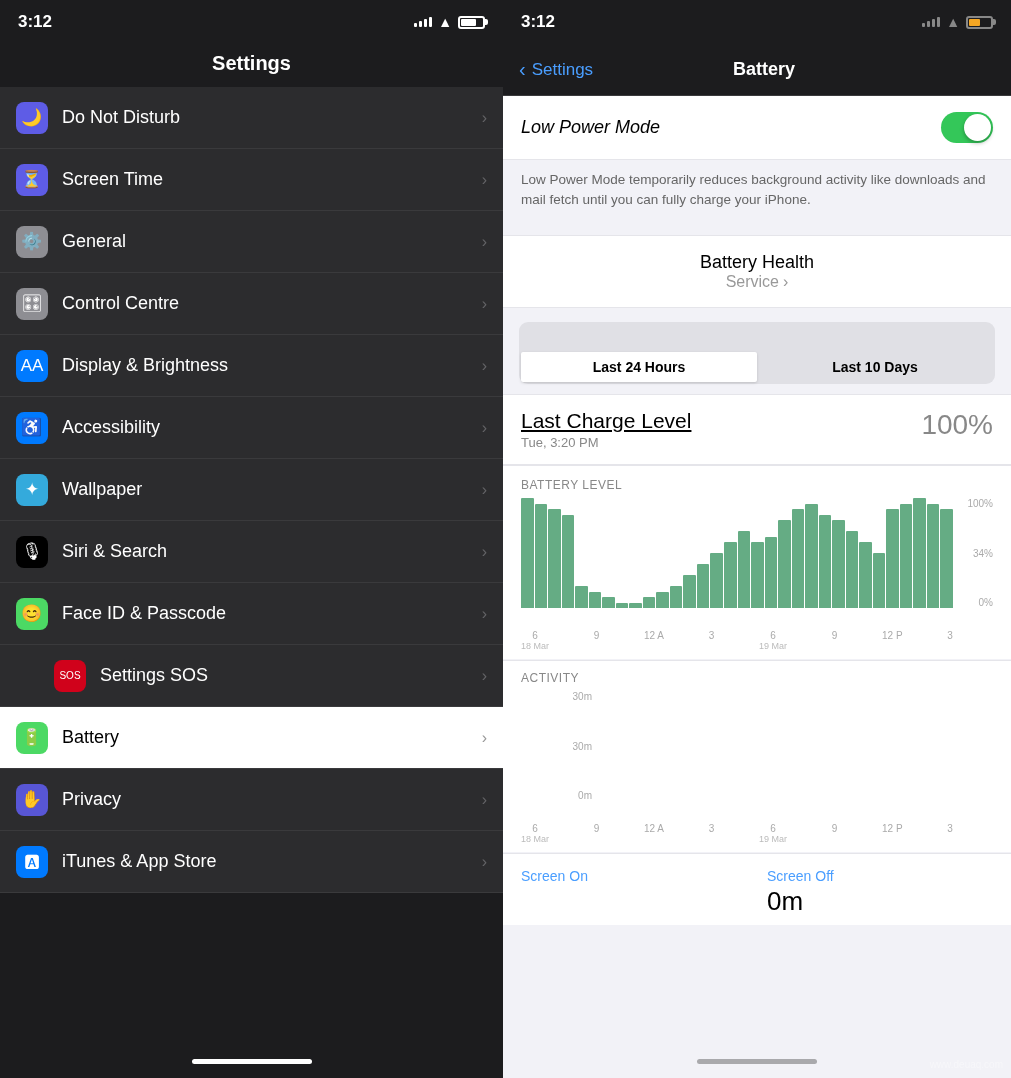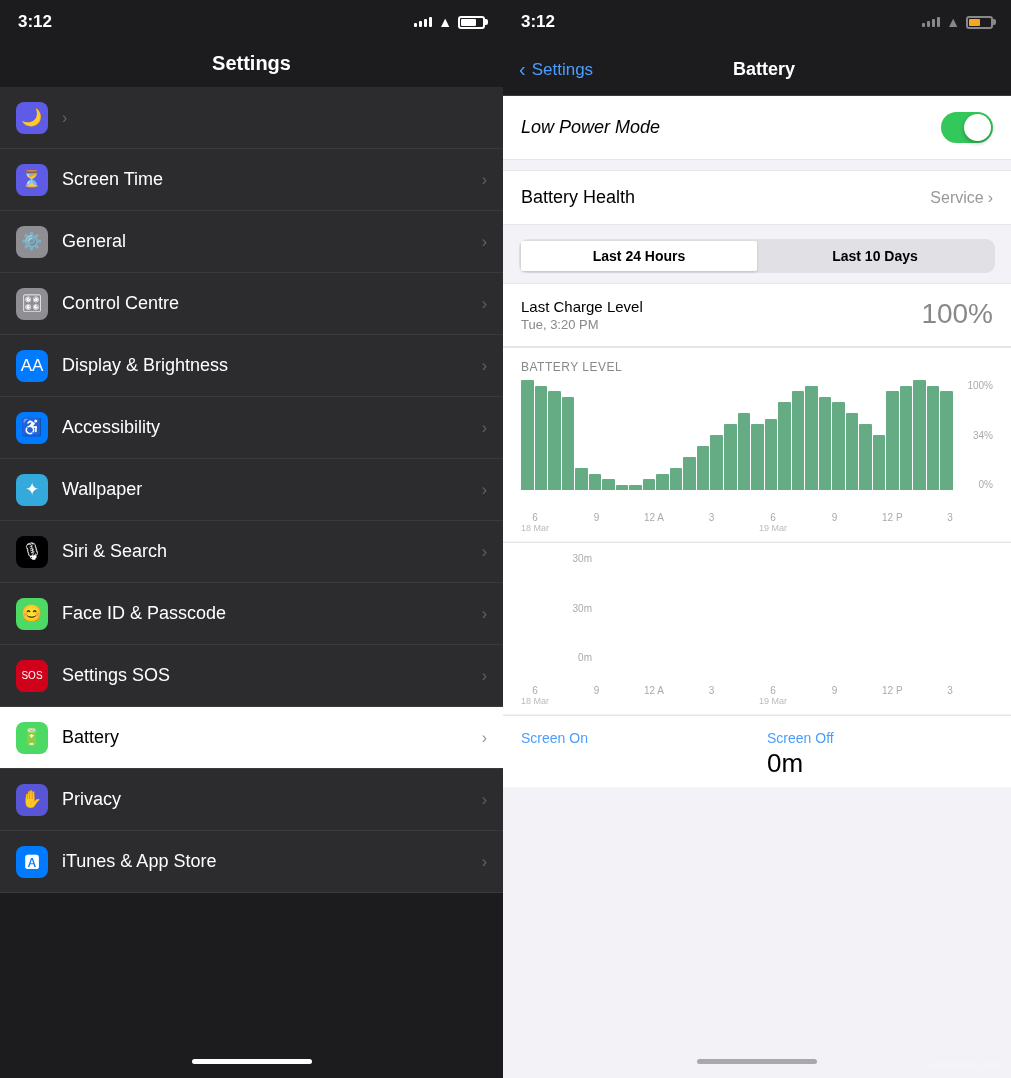--- a/index.html
+++ b/index.html
@@ -281,20 +281,21 @@
     .battery-health-row {
       background: #fff;
       padding: 16px 18px;
       display: flex;
       align-items: center;
       justify-content: space-between;
       margin-top: 10px;
       border-top: 0.5px solid #e5e5ea;
       border-bottom: 0.5px solid #e5e5ea;
       cursor: pointer;
+      flex-direction: column;
     }
     .battery-health-label {
       font-size: 18px;
       color: #000;
     }
     .battery-health-right {
       display: flex;
       align-items: center;
       gap: 4px;
       color: #999;
@@ -311,41 +312,43 @@
     }
     .time-tab {
       flex: 1;
       text-align: center;
       padding: 7px 0;
       font-size: 14px;
       font-weight: 600;
       color: #000;
       border-radius: 2px;
       cursor: pointer;
+      margin-top: 28px;
     }
     .time-tab.active {
       background: #fff;
       box-shadow: 0 1px 3px rgba(0,0,0,0.15);
     }
 
     
     .charge-level-row {
       background: #fff;
       padding: 14px 18px;
       border-top: 0.5px solid #e5e5ea;
       border-bottom: 0.5px solid #e5e5ea;
       display: flex;
       align-items: flex-start;
       justify-content: space-between;
     }
     .charge-level-info {}
     .charge-level-title {
-      font-size: 15px;
+      font-size: 21px;
       color: #000;
       font-weight: 400;
+      text-decoration: underline;
     }
     .charge-level-time {
       font-size: 13px;
       color: #888;
       margin-top: 2px;
     }
     .charge-level-pct {
       font-size: 28px;
       color: #888;
       font-weight: 300;
@@ -496,20 +499,21 @@
       </div>
     </div>
   </div>
 
   <div class="settings-title">Settings</div>
 
   <div class="settings-list">
 
   <div class="settings-item">
         <div class="item-icon" style="background: rgb(94, 92, 230); font-size: 17px;">🌙</div>
+        <span class="item-label">Do Not Disturb</span>
         <span class="chevron">›</span>
       </div>
       <div class="settings-item">
         <div class="item-icon" style="background: rgb(94, 92, 230); font-size: 17px;">⏳</div>
         <span class="item-label">Screen Time</span>
         <span class="chevron">›</span>
       </div>
       <div class="settings-item">
         <div class="item-icon" style="background: rgb(142, 142, 147); font-size: 17px;">⚙️</div>
         <span class="item-label">General</span>
@@ -539,21 +543,21 @@
         <div class="item-icon" style="background: rgb(0, 0, 0); font-size: 17px;">🎙</div>
         <span class="item-label">Siri &amp; Search</span>
         <span class="chevron">›</span>
       </div>
       <div class="settings-item">
         <div class="item-icon" style="background: rgb(76, 217, 100); font-size: 17px;">😊</div>
         <span class="item-label">Face ID &amp; Passcode</span>
         <span class="chevron">›</span>
       </div>
       <div class="settings-item">
-        <div class="item-icon" style="background: rgb(208, 2, 27); font-size: 10px;">SOS</div>
+        <div class="item-icon" style="background: rgb(208, 2, 27); font-size: 10px; margin-left: 38px;">SOS</div>
         <span class="item-label">Settings SOS</span>
         <span class="chevron">›</span>
       </div>
       <div class="settings-item active">
         <div class="item-icon" style="background: rgb(76, 217, 100); font-size: 17px;">🔋</div>
         <span class="item-label">Battery</span>
         <span class="chevron">›</span>
       </div>
       <div class="settings-item">
         <div class="item-icon" style="background: rgb(88, 86, 214); font-size: 17px;">✋</div>
@@ -599,20 +603,21 @@
 
   <div class="battery-content">
 
     <div class="low-power-row">
       <span class="low-power-label">Low Power Mode</span>
       <div class="toggle">
         <div class="toggle-knob"></div>
       </div>
     </div>
 
+    <div class="low-power-desc">Low Power Mode temporarily reduces background activity like downloads and mail fetch until you can fully charge your iPhone.</div>
 
     <div class="battery-health-row">
       <span class="battery-health-label">Battery Health</span>
       <div class="battery-health-right">
         <span>Service</span>
         <span>›</span>
       </div>
     </div>
 
     <div class="time-tabs">
@@ -702,20 +707,21 @@
             <span class="x-date"></span>
           </div>
           <div style="display: flex; flex-direction: column; align-items: center;">
             <span class="x-label">3</span>
             <span class="x-date"></span>
           </div>
         </div>
     </div>
 
     <div class="activity-section">
+      <div class="chart-section-label">ACTIVITY</div>
       <div class="chart-container">
         <div class="activity-bars" id="activity-bars">
         <div class="activity-bar" style="height: 0%;"></div>
             <div class="activity-bar" style="height: 0%;"></div>
             <div class="activity-bar" style="height: 0%;"></div>
             <div class="activity-bar" style="height: 0%;"></div>
             <div class="activity-bar" style="height: 0%;"></div>
             <div class="activity-bar" style="height: 0%;"></div>
             <div class="activity-bar" style="height: 0%;"></div>
             <div class="activity-bar" style="height: 0%;"></div>

